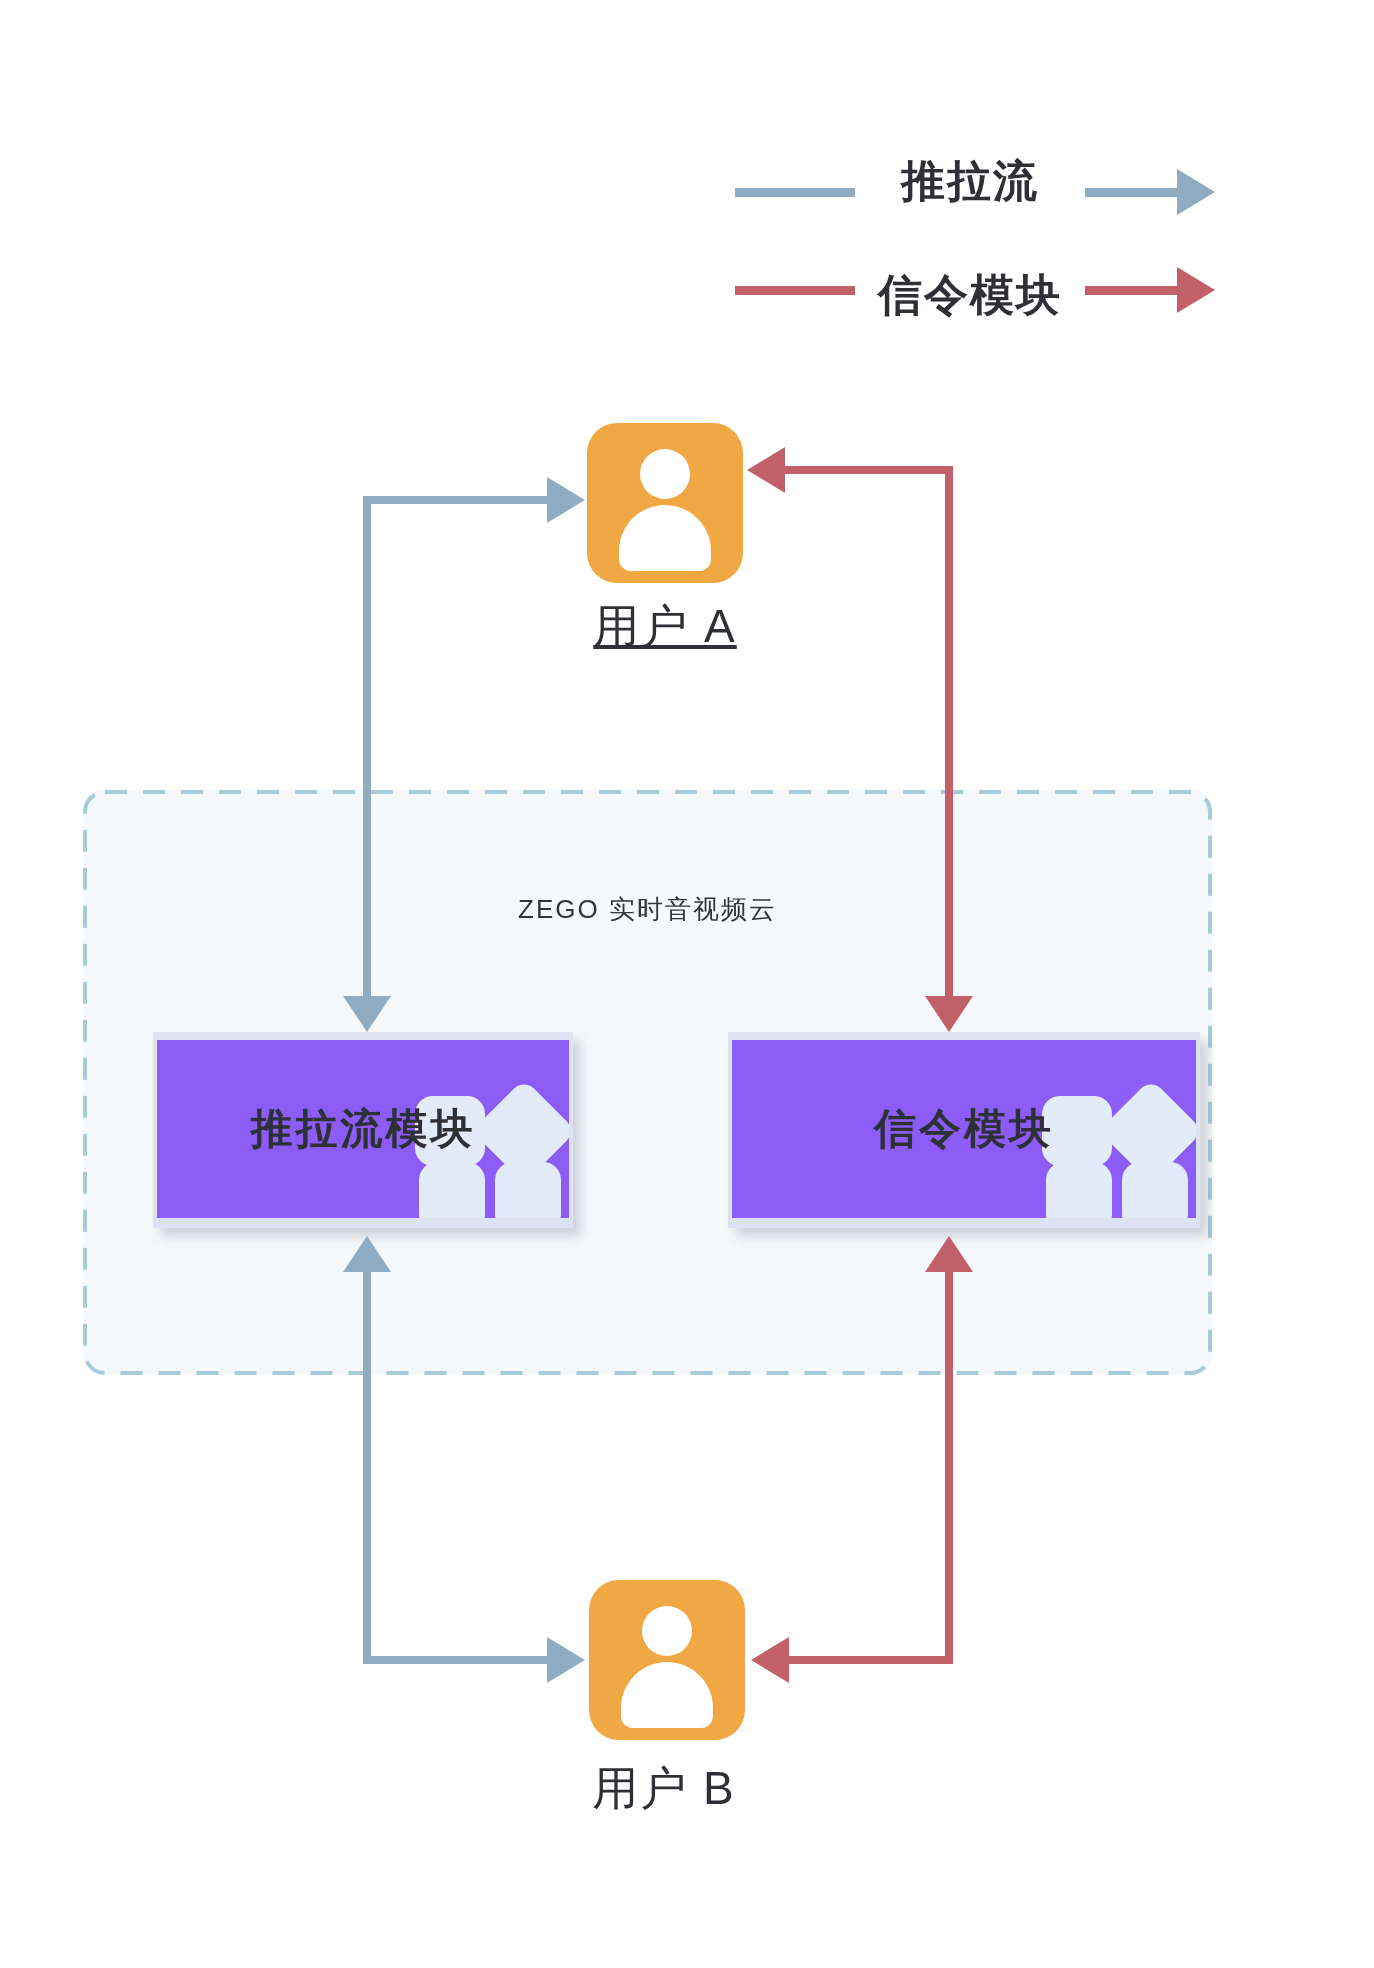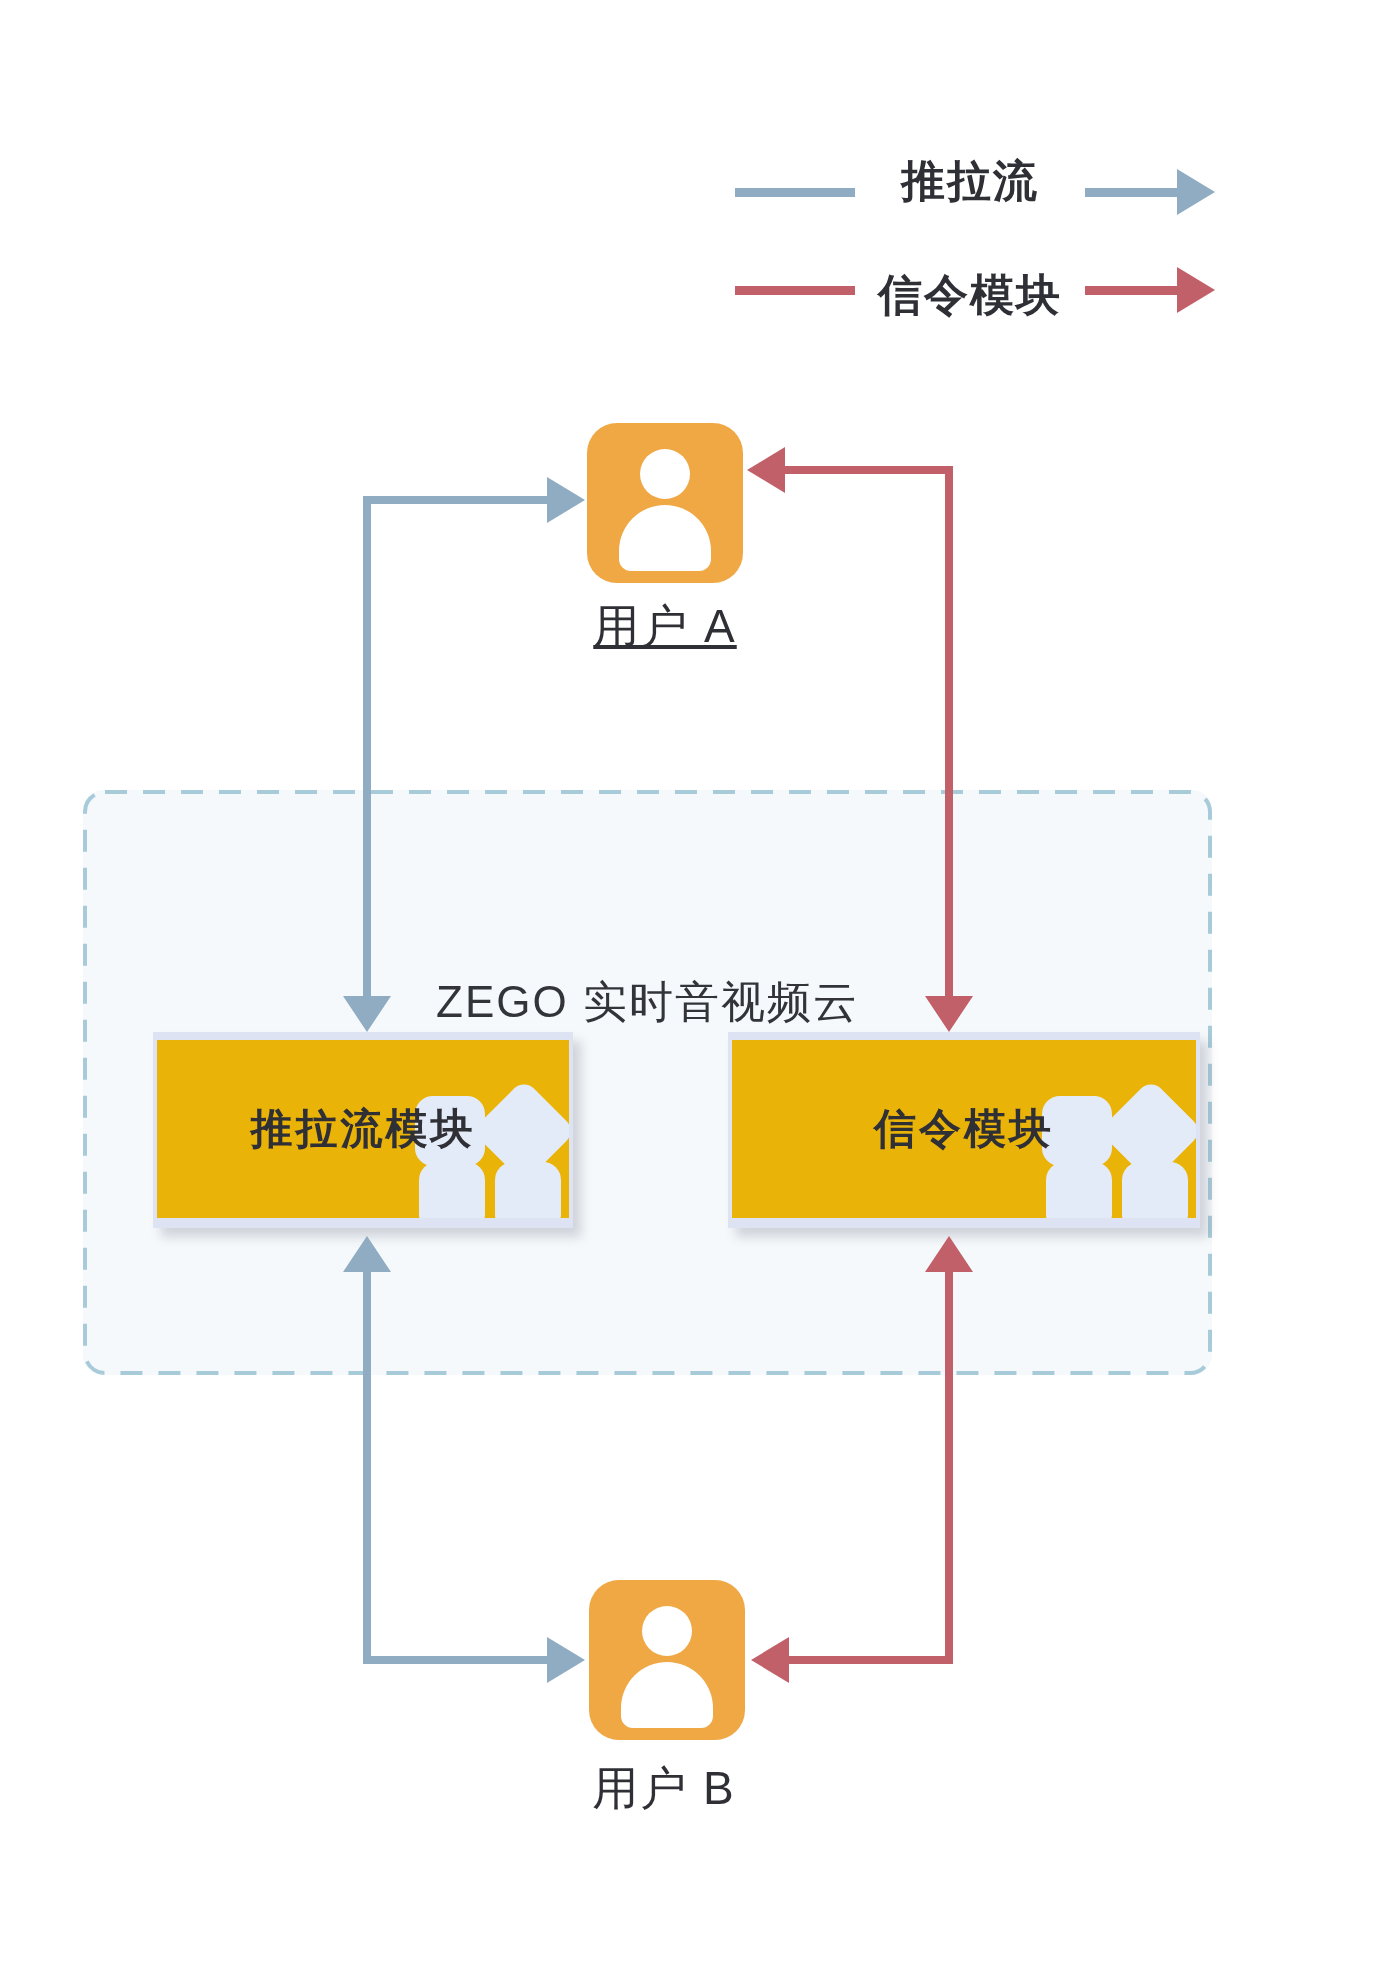--- a/index.html
+++ b/index.html
@@ -53,27 +53,27 @@
     font-size:46px;font-weight:500;color:#2F2F36;letter-spacing:2px;
   }
 
   
   .cloud-box{
     position:absolute;left:83px;top:790px;width:1129px;height:585px;
     background:#F5F9FB;border-radius:20px;
   }
   .cloud-box svg{position:absolute;left:0;top:0;}
   .cloud-title{
-    position:absolute;left:83px;top:973px;width:1129px;text-align:center;
-    font-size:44px;font-weight:500;color:#33333A;letter-spacing:2px;
+    position:absolute;left:83px;top:892px;width:1129px;text-align:center;
+    font-size:26px;font-weight:500;color:#33333A;letter-spacing:2px;
   }
 
   
   .module-box{
-    position:absolute;top:1032px;height:196px;background:#eab308;
+    position:absolute;top:1032px;height:196px;background:#8b5cf6;
     border:4px solid #DEE3F4;border-top-width:8px;border-bottom-width:10px;
     box-shadow:8px 9px 10px rgba(125,125,145,0.30);
     box-sizing:border-box;overflow:hidden;
   }
   .module-label{
     position:absolute;inset:0;display:flex;align-items:center;justify-content:center;
     font-size:42px;font-weight:700;color:#2F2F36;letter-spacing:3px;z-index:2;
   }
   .decor{position:absolute;background:#E4EBF8;z-index:1;}
   .decor-rsq{width:70px;height:70px;border-radius:18px;right:84px;top:56px;}

